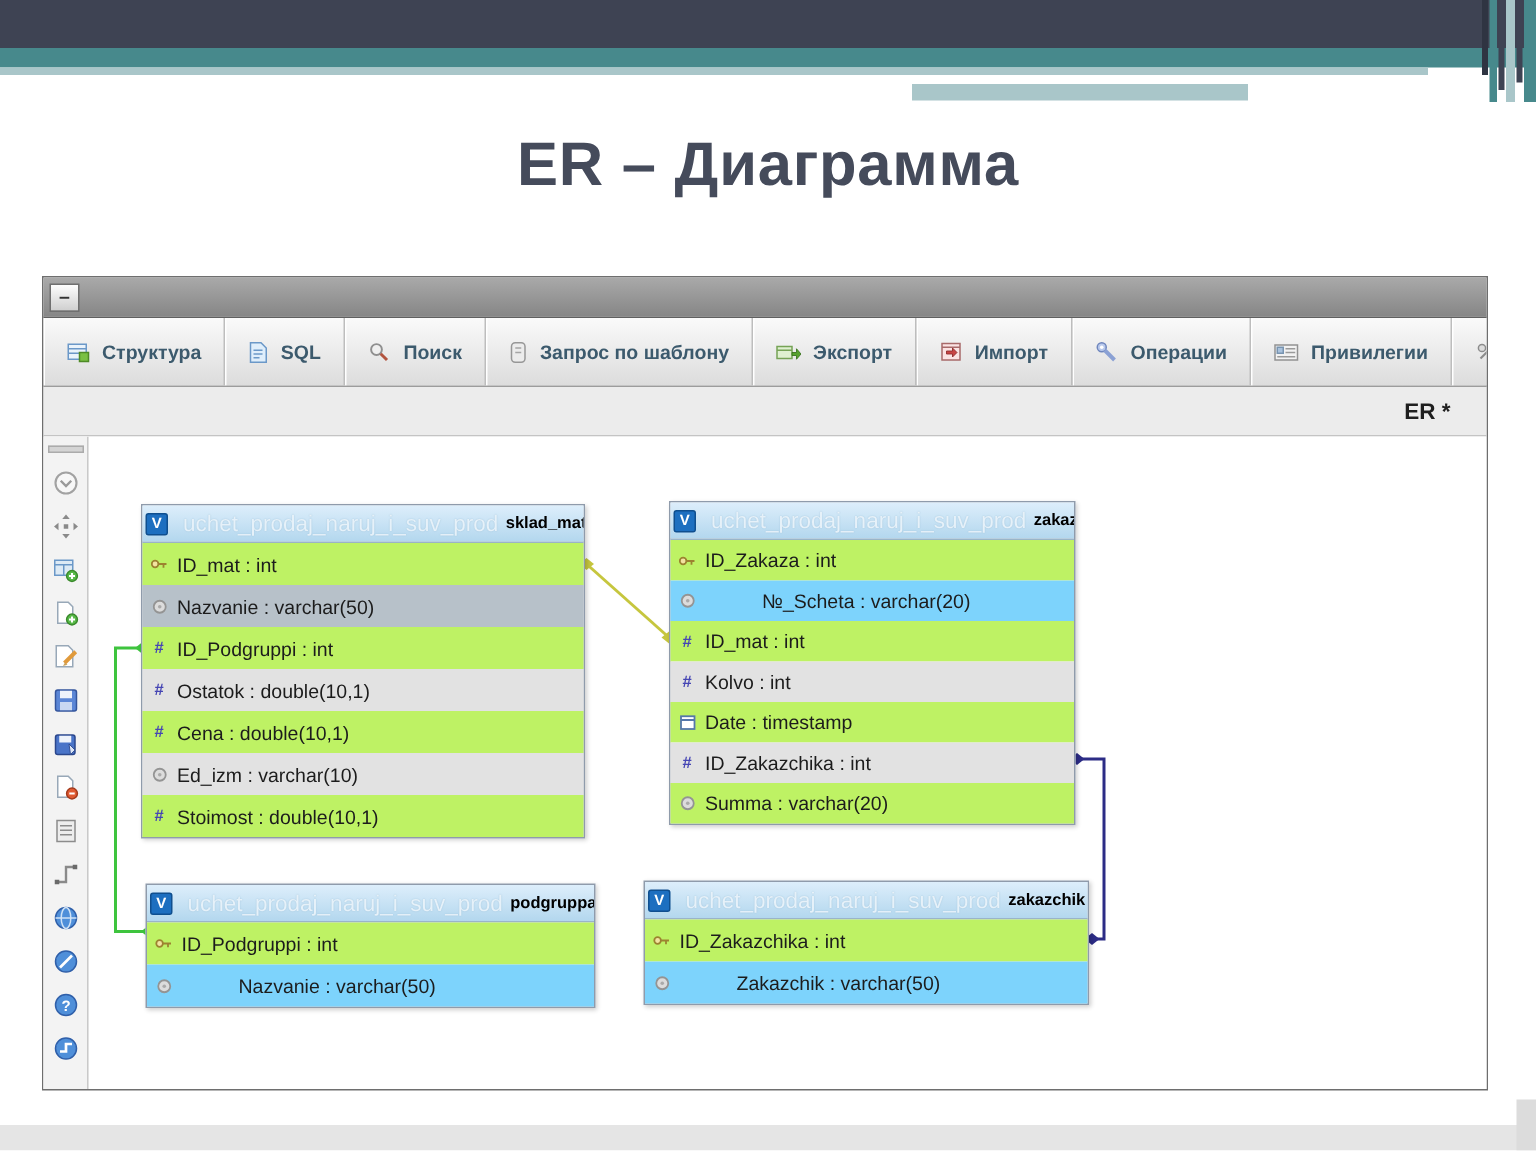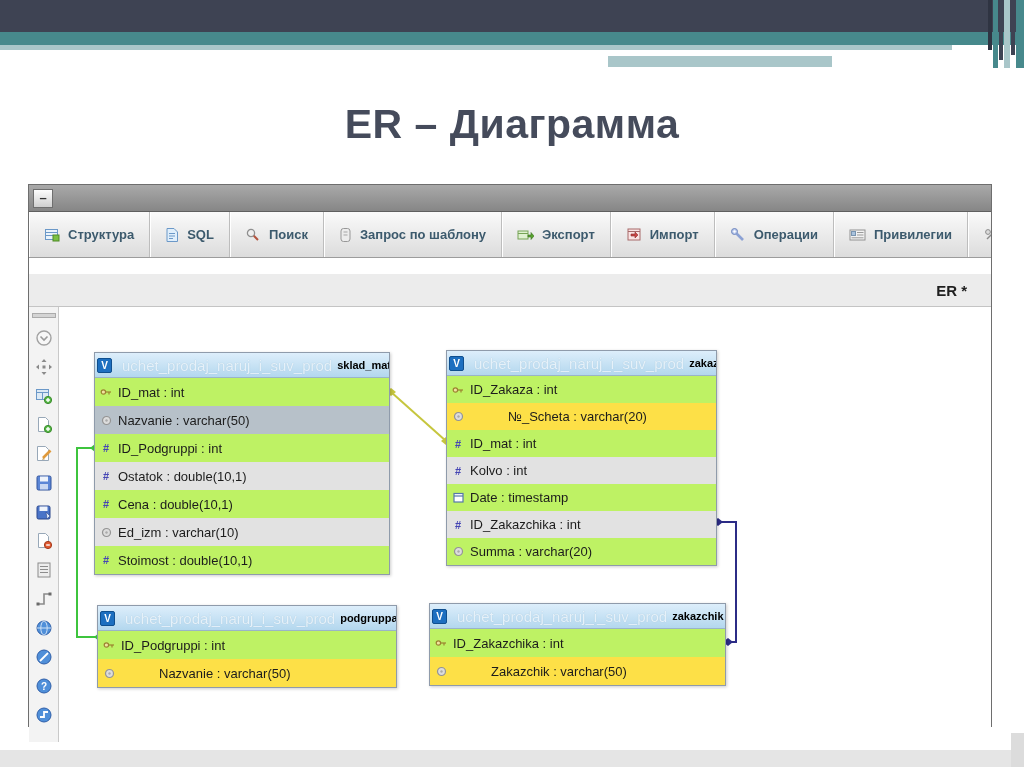--- a/index.html
+++ b/index.html
@@ -19,21 +19,21 @@
   .st1 { left:988px;  width:4px; height:50px; background:#2f3442; }
   .st2 { left:993px;  width:5px; height:68px; background:#47898c; }
   .st3 { left:999px;  width:4px; height:60px; background:#3e4353; }
   .st4 { left:1004px; width:6px; height:68px; background:#a9c6c9; }
   .st5 { left:1011px; width:4px; height:55px; background:#3e4353; }
   .st6 { left:1016px; width:8px; height:68px; background:#47898c; }
   .deco-bottom    { left:0; bottom:0; width:1024px; height:17px; background:#e5e5e5; }
   .deco-corner-br { right:0; bottom:0; width:13px; height:34px; background:#dcdcdc; }
 
   .slide-title {
-    position:absolute; left:0; top:101px; width:1024px;
+    position:absolute; left:0; top:86px; width:1024px;
     text-align:center; font-size:41px; font-weight:bold; color:#454b5b;
     letter-spacing:0.5px;
   }
 
   
   .pma-window {
     position:absolute; left:28px; top:184px; width:964px; height:543px;
     border:1px solid #6e6e6e; background:#fff; font-size:13px;
   }
   .crumb-bar {
@@ -56,21 +56,21 @@
     height:46px; background:linear-gradient(#fafafa,#dcdcdc);
     border-bottom:1px solid #9c9c9c; display:flex; overflow:hidden;text-align:right;
   }
   .tab {
     display:flex; align-items:center; gap:8px; padding:0 15px;
     border-right:1px solid #bdbdbd; box-shadow:inset 1px 0 0 #ffffff;
     font-size:13px; font-weight:bold; color:#3c5a6d; white-space:nowrap; cursor:pointer;
   }
   .er-strip {
     height:33px; background:#ececec; border-bottom:1px solid #c4c4c4;
-    display:flex; align-items:center; justify-content:flex-end; padding-right:24px;margin-top:16px;
+    display:flex; align-items:center; justify-content:flex-end; padding-right:24px;
   }
   .er-strip .er-label { font-weight:bold; font-size:15px; color:#1f1f1f; }
 
   
   .canvas { position:relative; height:435px; background:#fff; overflow:hidden; }
   .side-toolbar {
     position:absolute; left:0; top:0; bottom:0; width:30px;
     background:#f3f3f3; border-right:1px solid #c9c9c9;
     display:flex; flex-direction:column; align-items:center; padding-top:6px; gap:11px;
   }
@@ -95,21 +95,21 @@
     width:15px; height:15px; flex:none; background:#1d6fc0; border:1px solid #0f4f8f;
     border-radius:2px; color:#fff; font-size:10px; font-weight:bold;
     display:flex; align-items:center; justify-content:center;
   }
   .t-db   { color:#e6f1f9; font-size:15px; text-shadow:0 0 1px #9cc0d8; }
   .t-name { color:#000; font-weight:bold; font-size:11px; }
   .t-row { display:flex; align-items:center; gap:6px; padding-left:5px; height:28px; overflow:hidden; white-space:nowrap; }
   .t-zakazi .t-row { height:27px; }
   .v-plain    { background:#bef264; }
   .v-alt      { background:#e2e2e2; }
-  .v-pink     { background:#fde047;gap:44px; }
+  .v-pink     { background:#7dd3fc;gap:44px; }
   .v-selected { background:#b7c1c9; }
   .f-icon { width:12px; flex:none; display:flex; align-items:center; justify-content:center;
             font-size:11px; font-weight:bold; color:#4646b4; }
   .f-label { font-size:13px; color:#1c1c1c; }
 
   .rel-overlay { position:absolute; left:0; top:0; pointer-events:none; }
 </style>
 </head>
 <body>
 

